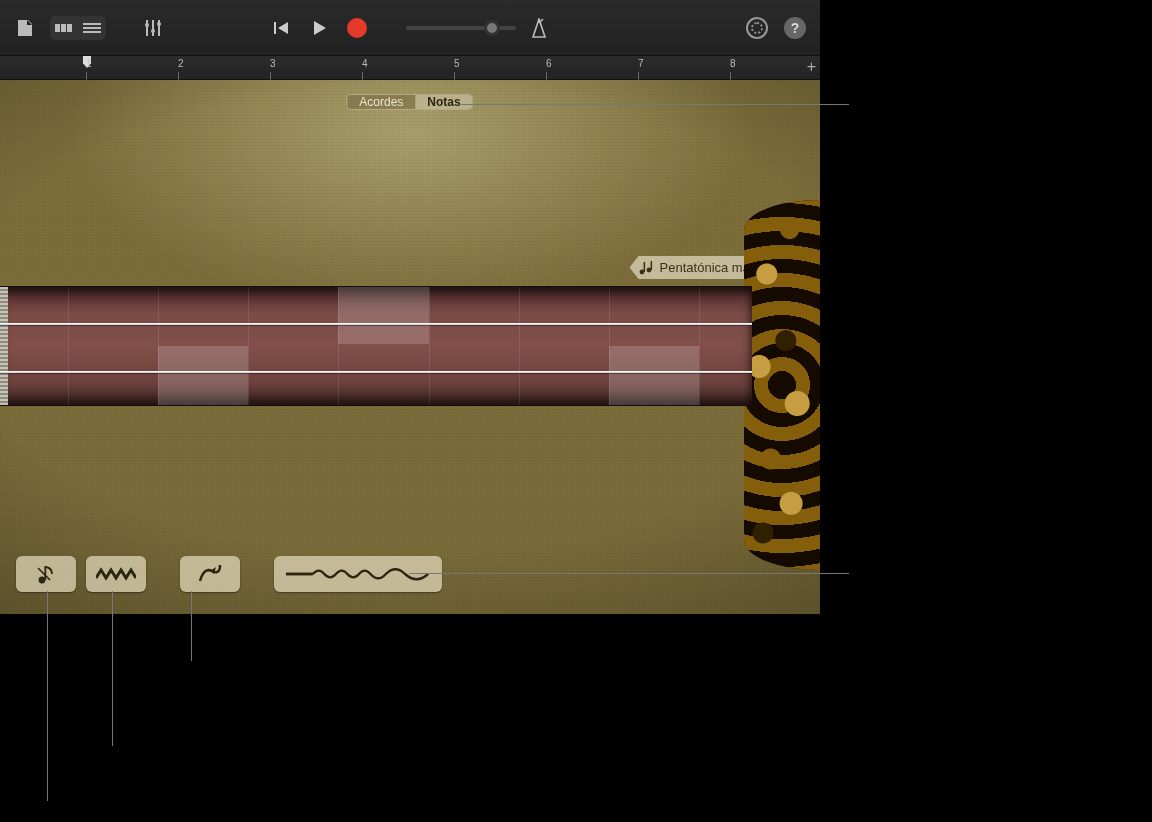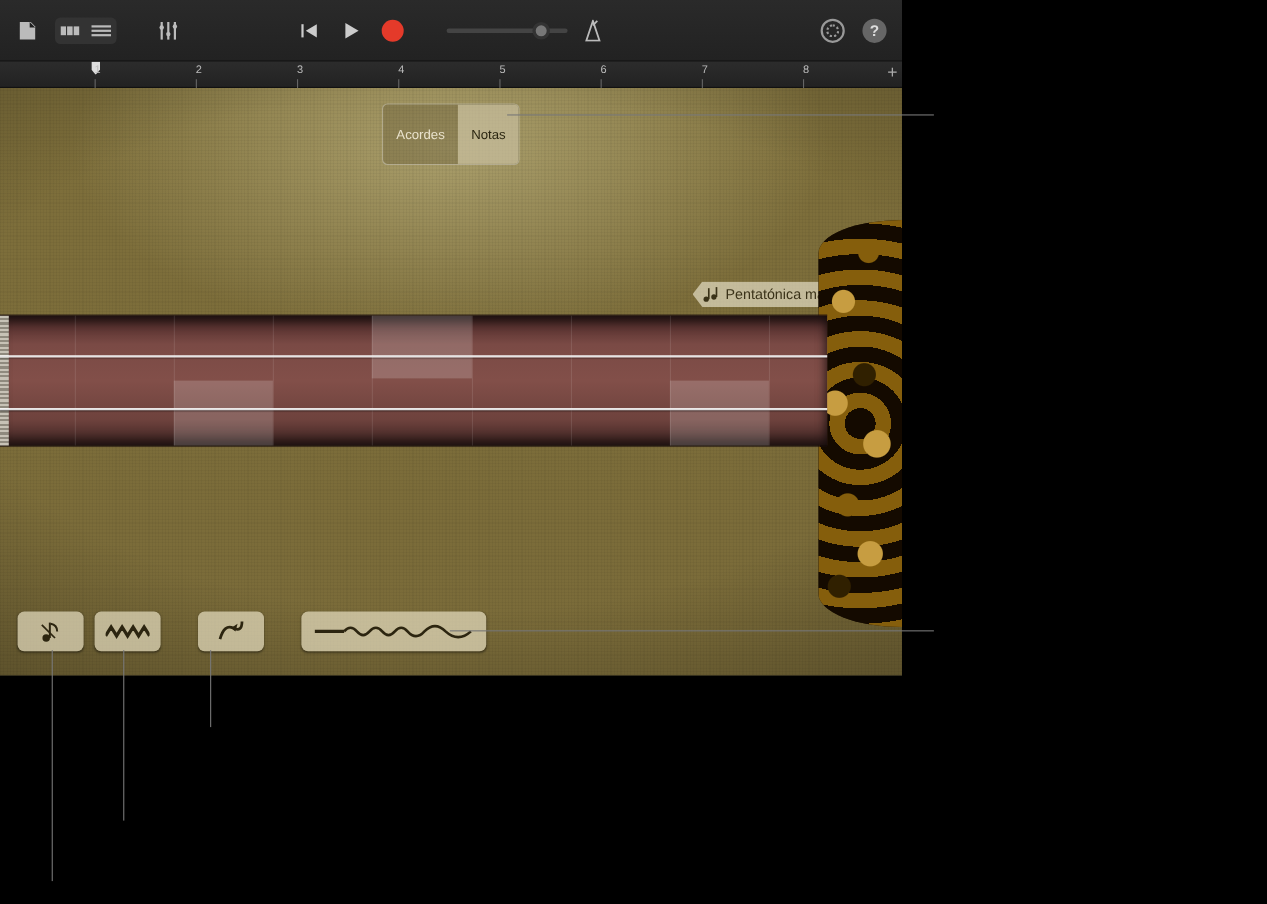--- a/index.html
+++ b/index.html
@@ -104,24 +104,24 @@
   }
 
   
   .seg-ctrl {
     position:absolute; top:14px; left:50%; transform:translateX(-50%);
     display:flex; border:1px solid rgba(255,255,255,0.35); border-radius:5px; overflow:hidden;
     background: rgba(70,60,30,0.25);
     font-size:12px;
   }
   .seg-ctrl .seg {
-    padding: 20px 12px; color:#e9e2cc; cursor:pointer;
+    padding: 0 12px; color:#e9e2cc; cursor:pointer;
   }
   .seg-ctrl .seg.active {
-    background: rgba(230,220,190,0.55); color:#2b2611;
+    background: rgba(230,220,190,0.55); color:#2b2611;font-weight:bold;
   }
 
   
   .scale-tag {
     position:absolute; right:42px; top:176px;
     background: rgba(245,240,220,0.6);
     color:#3a3218; font-size:13px;
     padding: 4px 10px 4px 8px;
     border-radius: 3px 0 0 3px;
     clip-path: polygon(6% 0, 100% 0, 100% 100%, 6% 100%, 0 50%);

